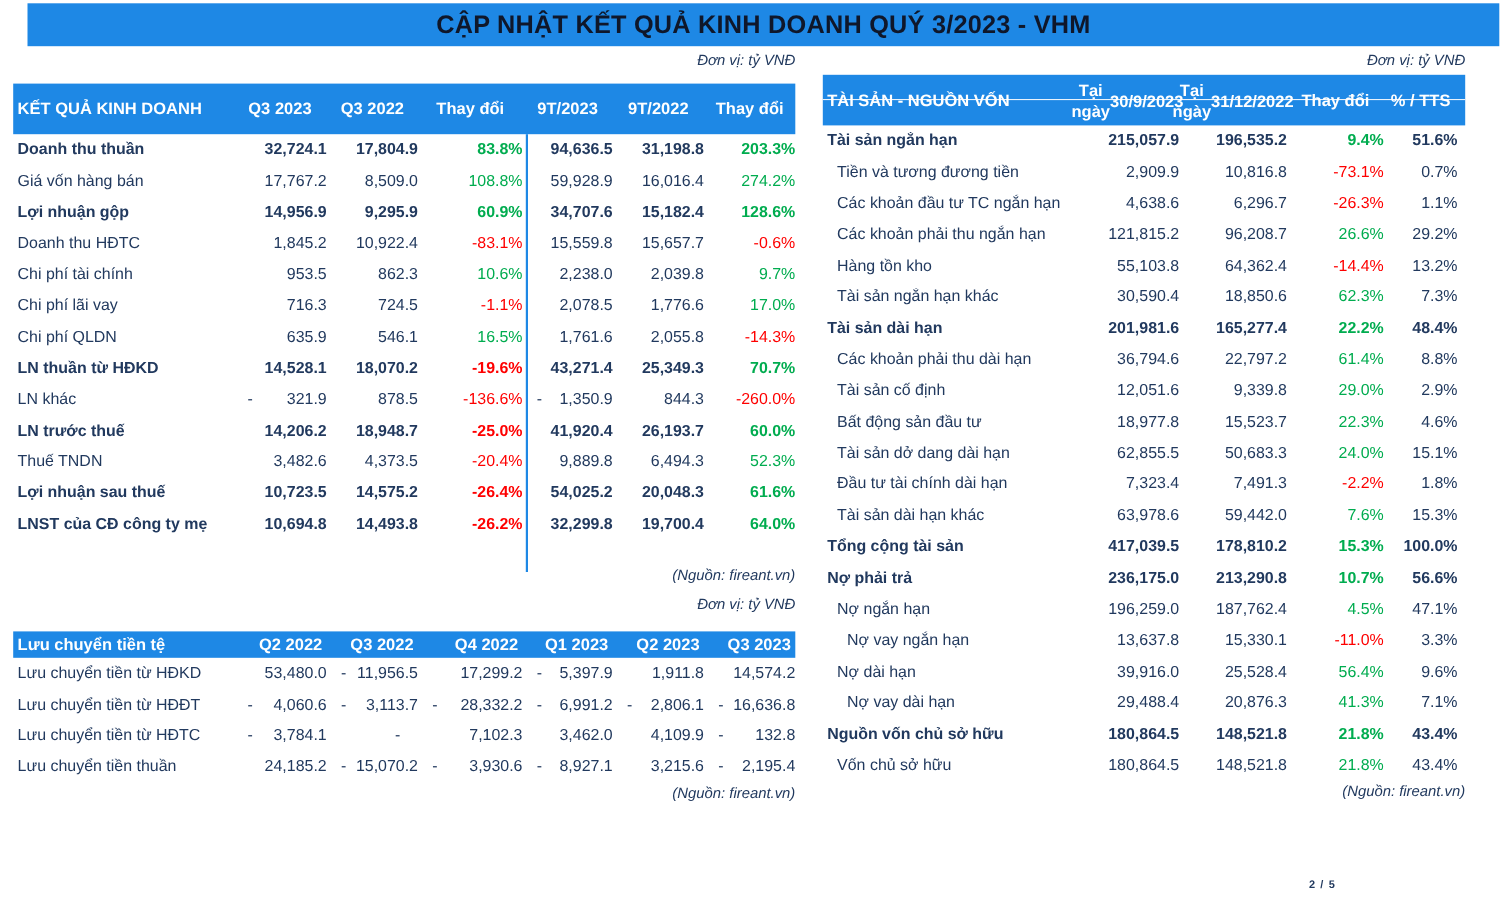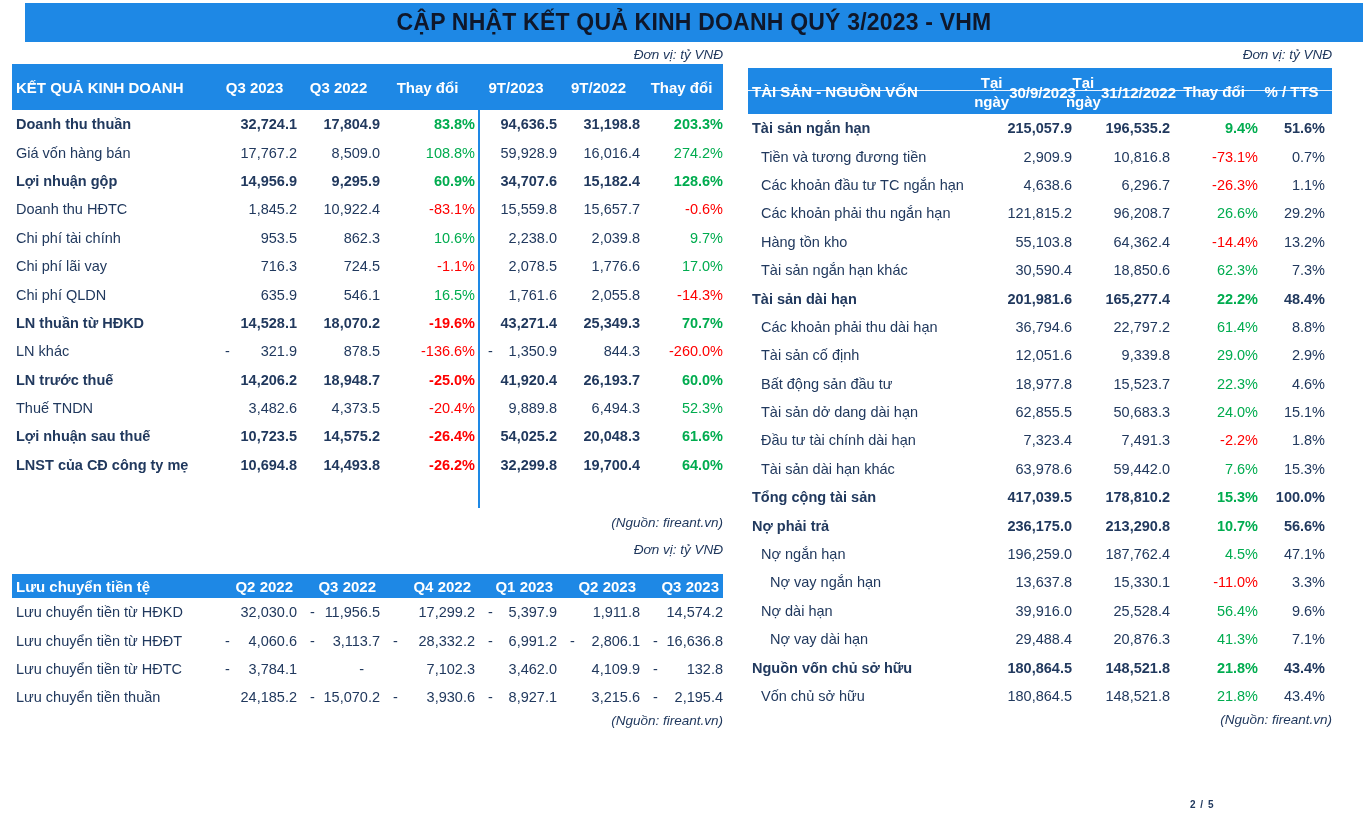--- a/index.html
+++ b/index.html
@@ -19,21 +19,21 @@
     text-align:right;
   }
   .unit-left  { left:12px;  top:47px;  width:711px; }
   .unit-right { left:748px; top:47px;  width:584px; }
   .unit-cf    { left:12px;  top:542px; width:711px; }
   .src1 { left:12px;  top:515px; width:711px; }
   .src2 { left:12px;  top:713px; width:711px; }
   .src3 { left:748px; top:712px; width:584px; }
 
   .tbl { position:absolute; font-size:14.5px; }
-  #kqkd { left:12px;  top:64px;  width:711px; }
+  #kqkd { left:12px;  top:76px;  width:711px; }
   #tsnv { left:748px; top:68px;  width:584px; }
   #cf   { left:12px;  top:574px; width:711px; }
 
   .g7 { display:grid; grid-template-columns:200px 85px 83px 95px 82px 83px 83px; }
   .g5 { display:grid; grid-template-columns:230px 94px 98px 88px 67px; padding-right:7px; }
 
   .hdr { background:var(--blue,#1E88E5); color:#fff; font-weight:bold; font-size:15px; position:relative; }
   #kqkd .hdr { height:46px; }
   #tsnv .hdr { height:46px; }
   #cf   .hdr { height:24px; }
@@ -378,21 +378,21 @@
         <div class="hcell right">Q3 2022</div>
         <div class="hcell right">Q4 2022</div>
         <div class="hcell right">Q1 2023</div>
         <div class="hcell right">Q2 2023</div>
         <div class="hcell right">Q3 2023</div>
       </div>
     <div id="cf-body">
         <div class="g7 row">
           <div class="rlabel">Lưu chuyển tiền từ HĐKD</div>
           <div class="cell num">
-            <span>32,030.0</span>
+            <span>53,480.0</span>
           </div>
           <div class="cell num">
             <span class="mi">-</span>
             <span>11,956.5</span>
           </div>
           <div class="cell num">
             <span>17,299.2</span>
           </div>
           <div class="cell num">
             <span class="mi">-</span>

